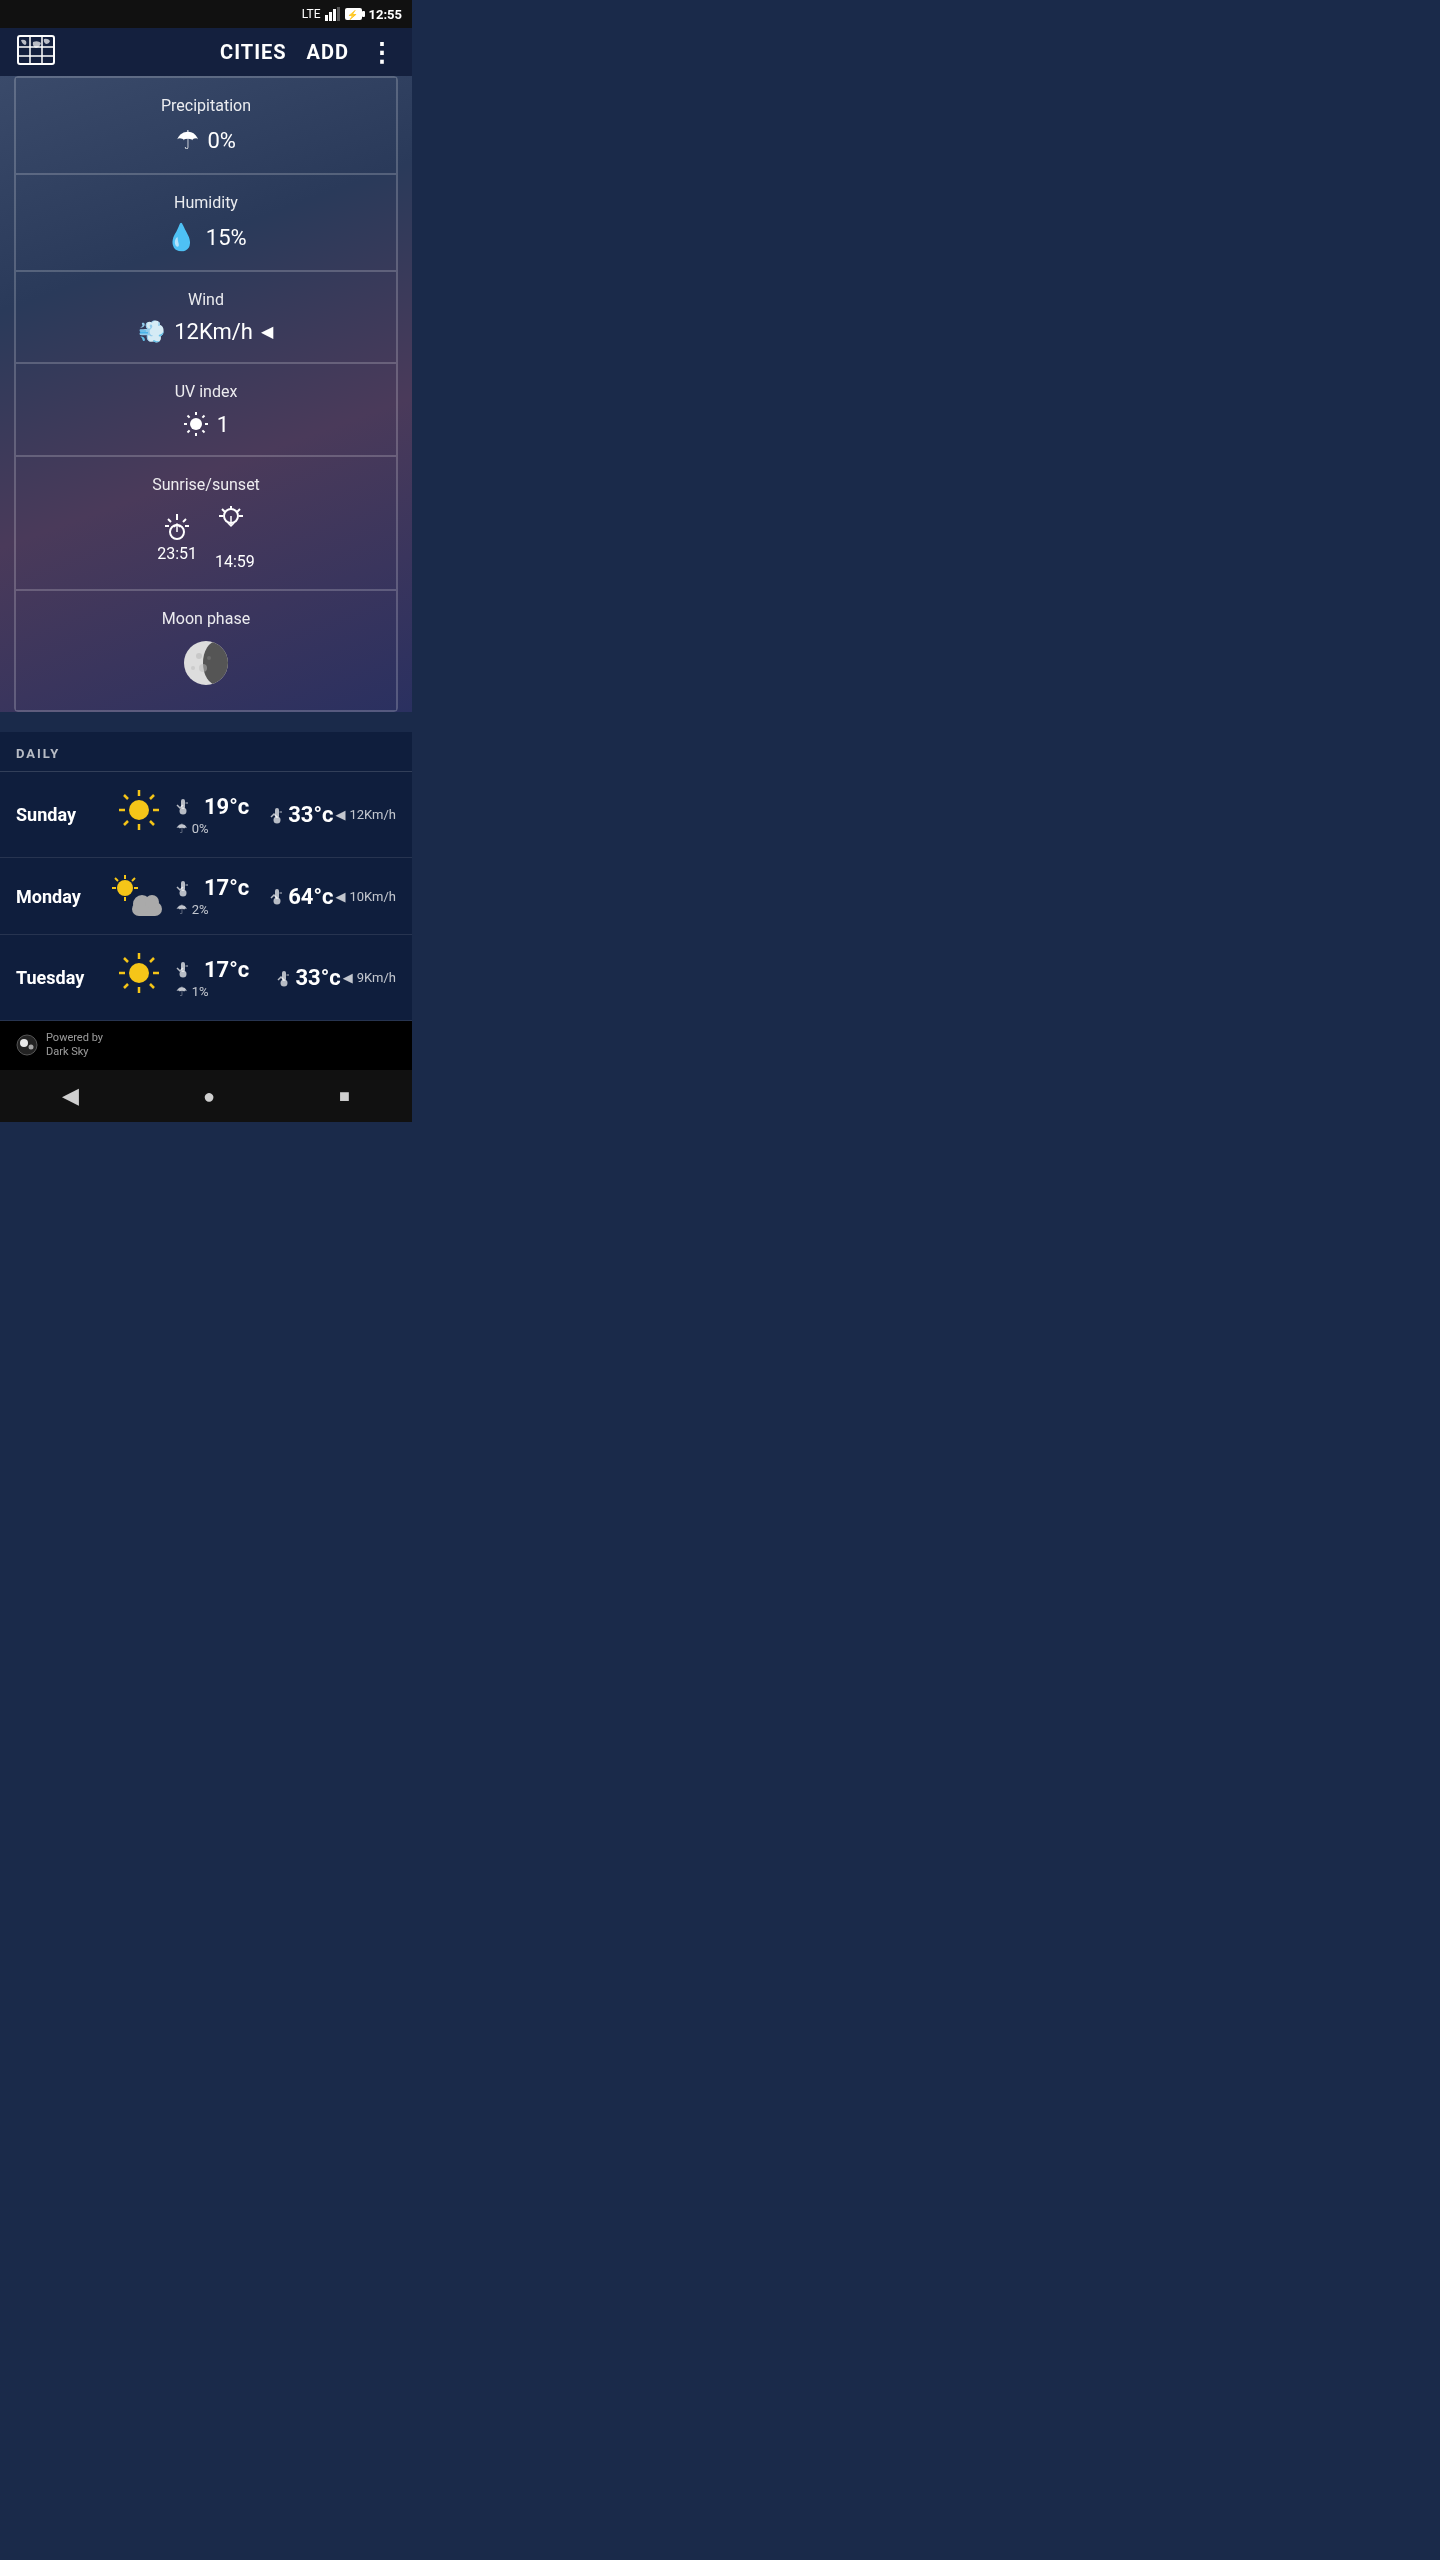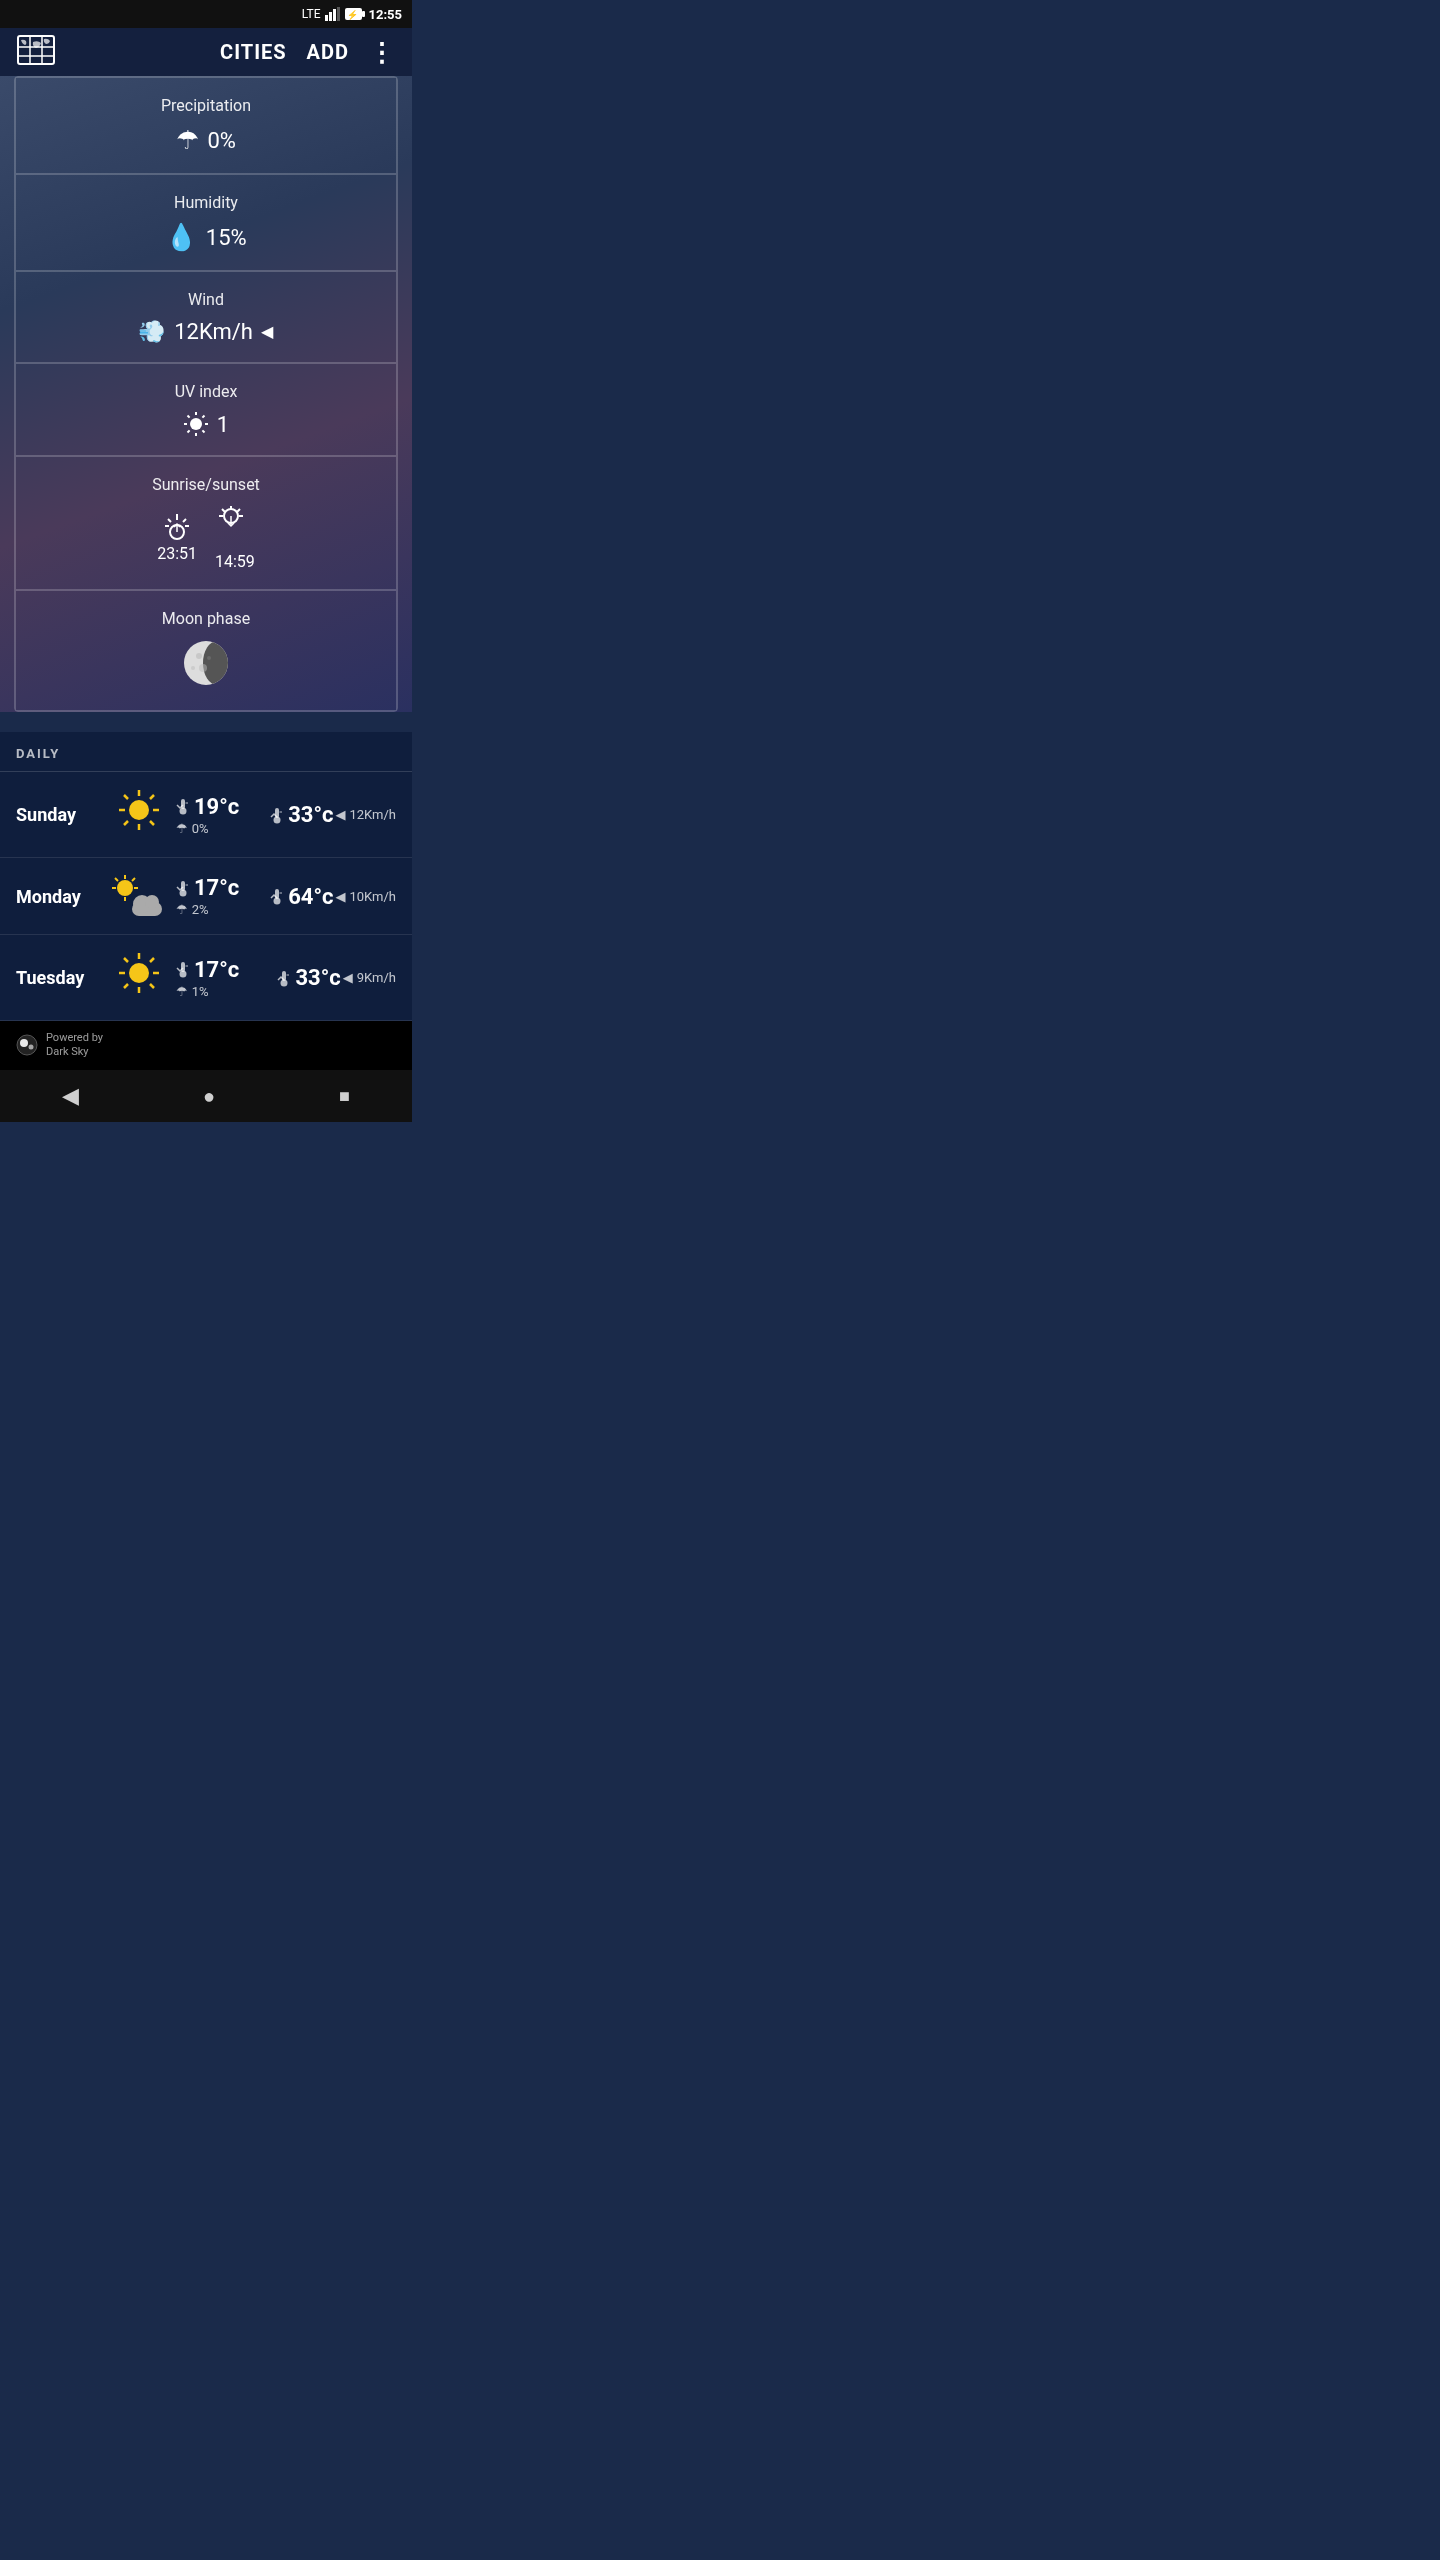--- a/index.html
+++ b/index.html
@@ -126,21 +126,21 @@
     }
     .day-stats {
       flex: 1;
       display: flex;
       flex-direction: column;
       gap: 2px;
     }
     .day-temp-low {
       display: flex;
       align-items: center;
-      gap: 4px;
+      gap: 14px;
       font-size: 22px;
       font-weight: bold;
       color: white;
     }
     .day-precip {
       display: flex;
       align-items: center;
       gap: 4px;
       font-size: 13px;
       color: rgba(255,255,255,0.75);

